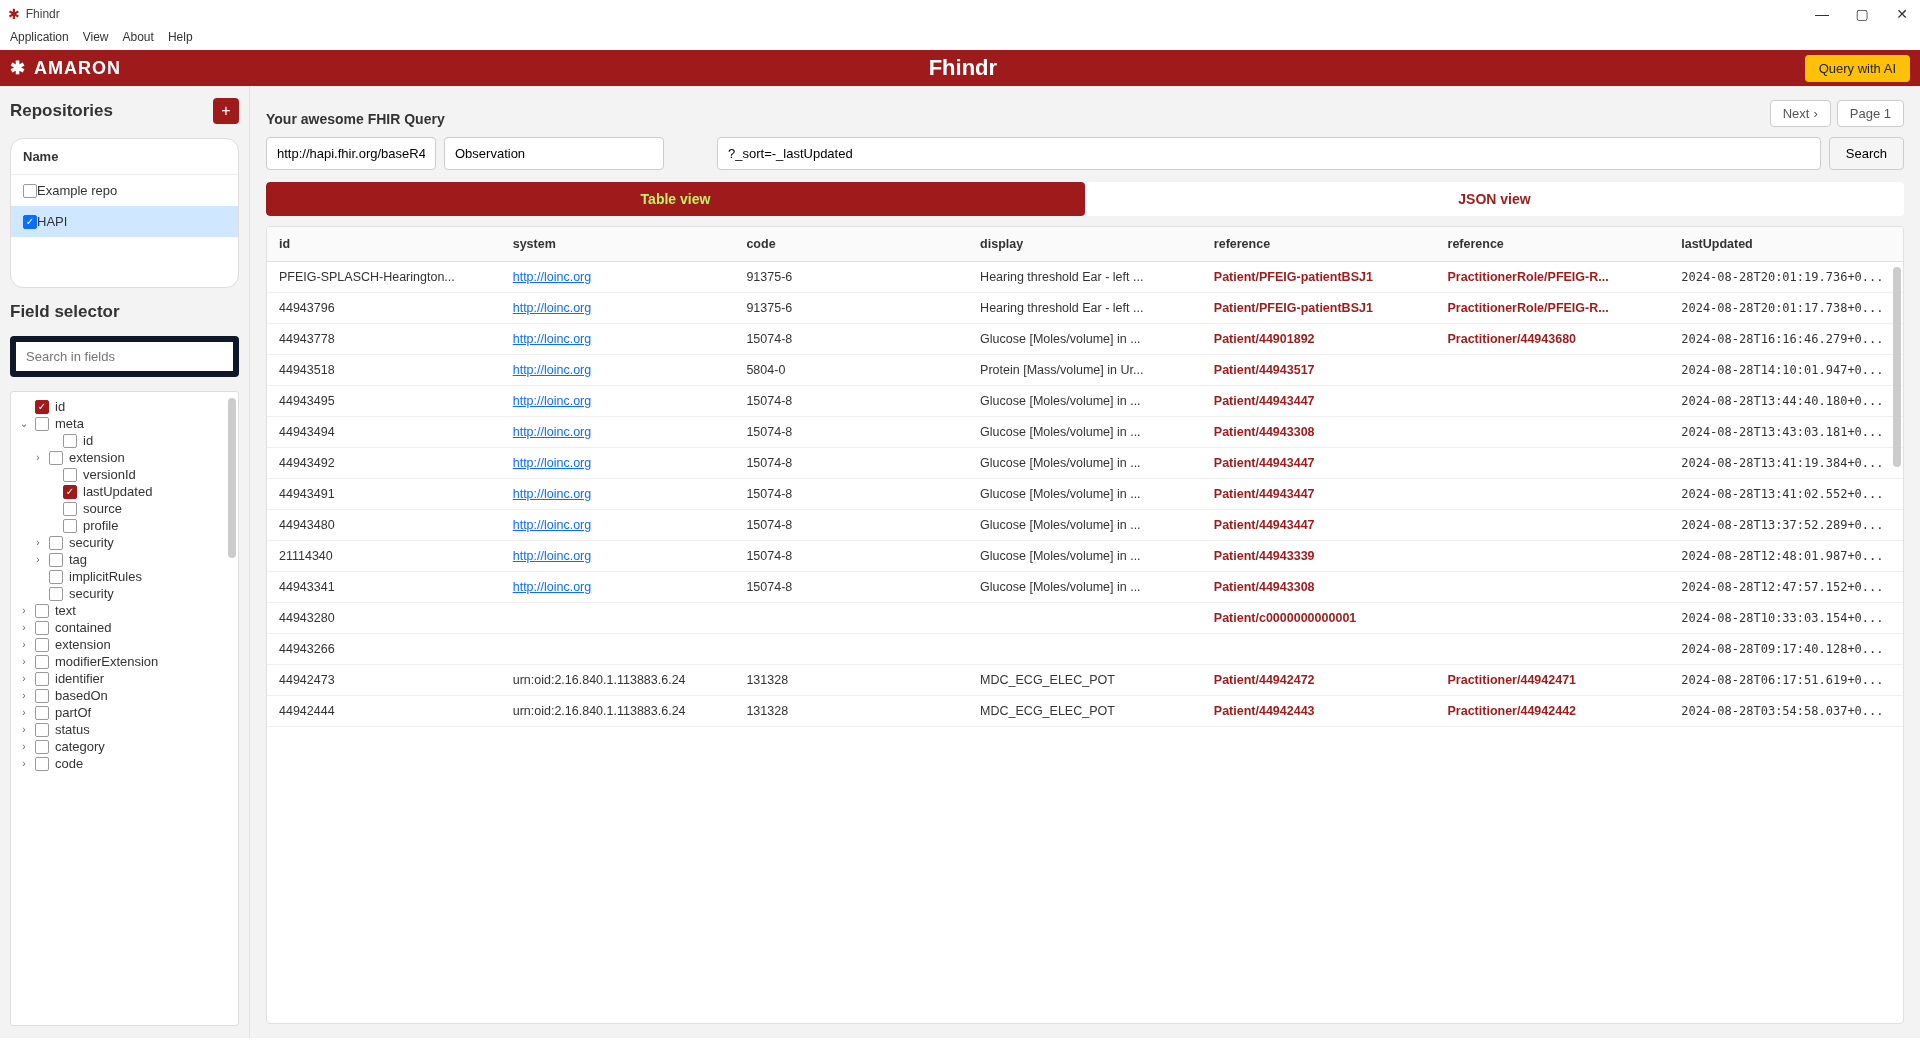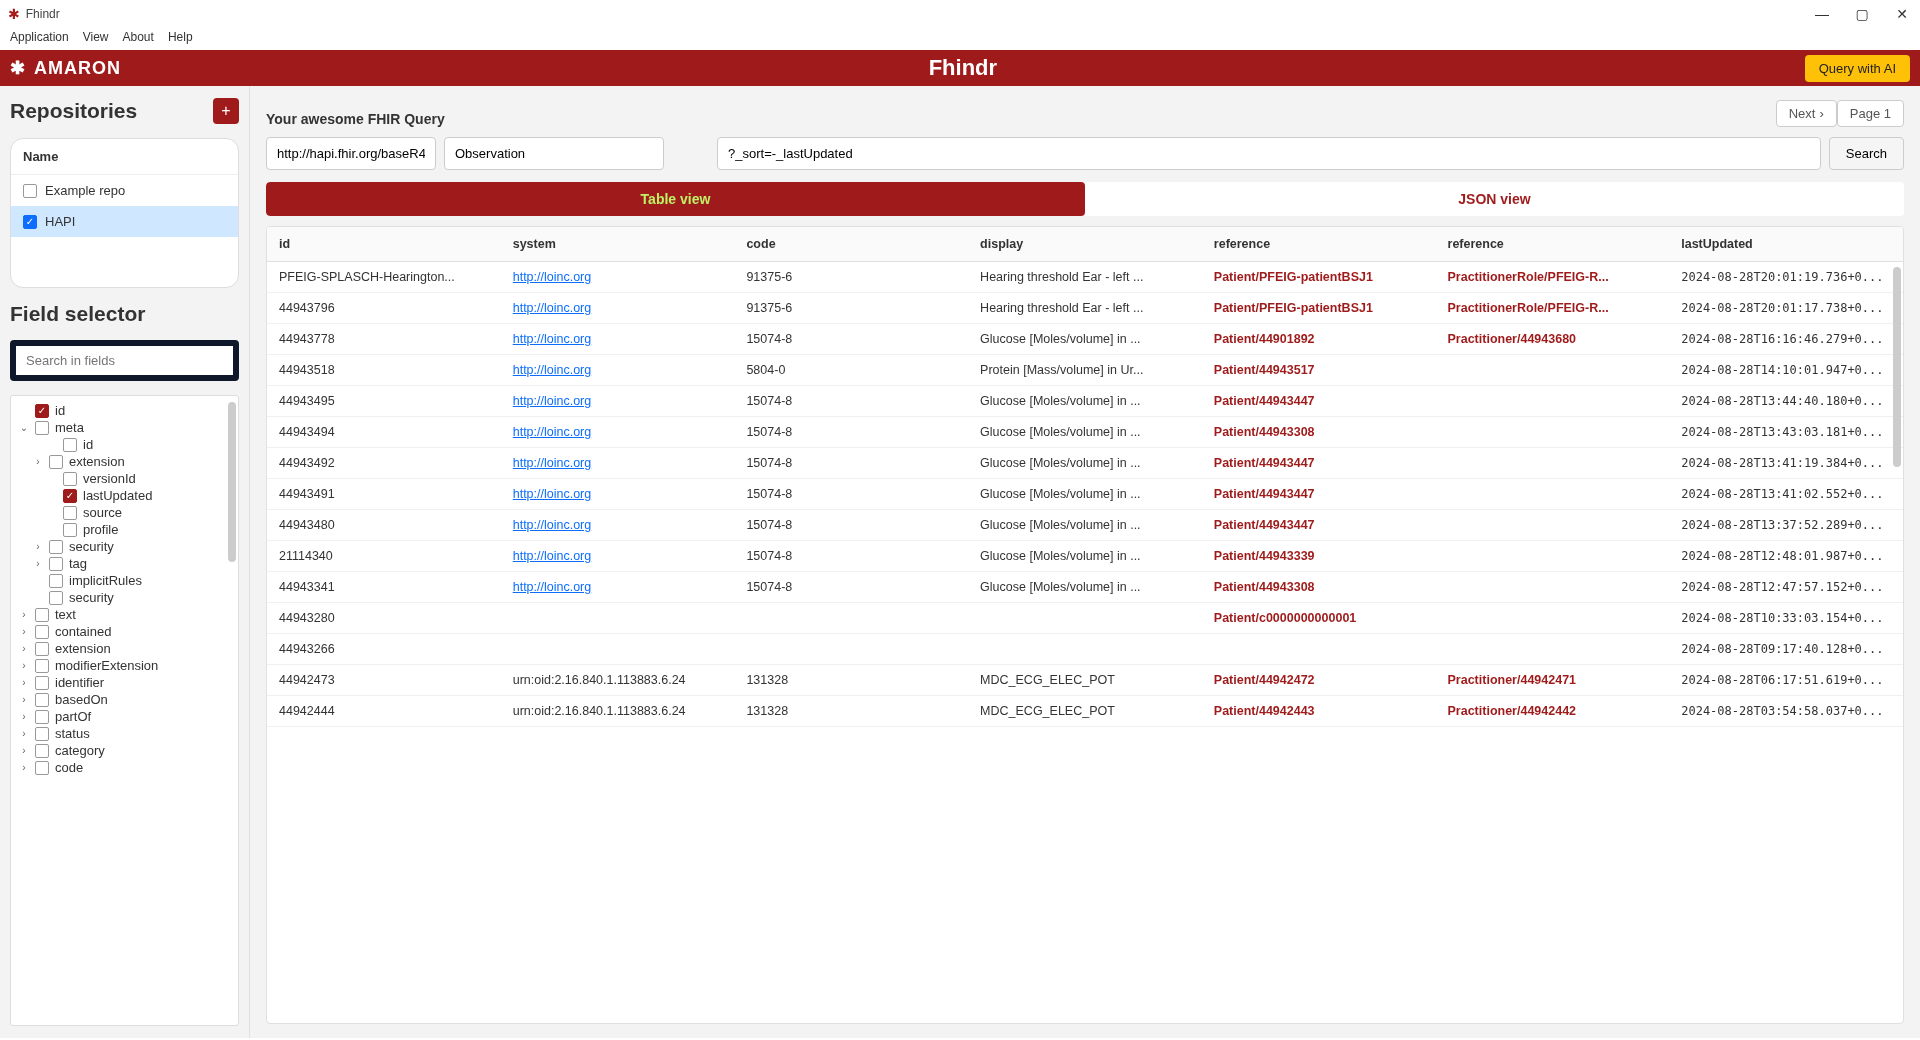--- a/index.html
+++ b/index.html
@@ -22,26 +22,26 @@
 .brandbar .logo-icon { font-size: 18px; }
 .brandbar .center { flex: 1; text-align: center; font-size: 22px; font-weight: 700; }
 .brandbar .ai-btn { background: #ffc107; color: #222; border: none; padding: 6px 14px; border-radius: 4px; font-size: 13px; font-weight: 500; cursor: pointer; }
 
 
 .layout { display: flex; height: calc(1040px - 28px - 24px - 36px); }
 
 
 .sidebar { width: 250px; background: #f3f3f3; border-right: 1px solid #e0e0e0; padding: 12px 10px; display: flex; flex-direction: column; gap: 14px; overflow: hidden; }
 .section-head { display: flex; align-items: center; }
-.section-head h3 { font-size: 21px; font-weight: 600; color: #333; flex: 1; }
+.section-head h3 { font-size: 17px; font-weight: 600; color: #333; flex: 1; }
 .add-btn { background: #9f1a1a; color: #fff; border: none; width: 26px; height: 26px; border-radius: 4px; font-size: 16px; cursor: pointer; display: flex; align-items: center; justify-content: center; }
 
 .repo-box { background: #fff; border: 1px solid #ddd; border-radius: 13px; }
 .repo-head { padding: 10px 12px; font-weight: 600; font-size: 13px; border-bottom: 1px solid #eee; }
-.repo-item { display: flex; align-items: center; gap: 8px; padding: 8px 12px; cursor: pointer; }
+.repo-item { display: flex; align-items: center; padding: 8px 12px; cursor: pointer; }
 .repo-item.selected { background: #cfe8ff; }
 .cb { width: 14px; height: 14px; border: 1px solid #999; border-radius: 2px; display: inline-flex; align-items: center; justify-content: center; font-size: 10px; color: #fff; }
 .cb.checked { background: #0d6efd; border-color: #0d6efd; }
 .cb.checked-red { background: #9f1a1a; border-color: #9f1a1a; }
 .repo-spacer { height: 50px; }
 
 .search-fields { width: 100%; padding: 7px 10px; border: 6px solid #0f172a; border-radius: 4px; font-size: 13px; background: #fff; }
 
 .tree-wrap { position: relative; flex: 1; background: #fff; border: 1px solid #ddd; border-radius: 3px; overflow: hidden; }
 .tree { padding: 6px 4px; font-size: 13px; height: 100%; overflow-y: auto; }
@@ -50,21 +50,21 @@
 .caret { width: 10px; display: inline-block; text-align: center; color: #666; font-size: 10px; cursor: pointer; }
 .caret.empty { visibility: hidden; }
 .indent0 { padding-left: 4px; }
 .indent1 { padding-left: 18px; }
 .indent2 { padding-left: 32px; }
 
 
 .main { flex: 1; padding: 14px 16px; background: #f3f3f3; overflow: hidden; display: flex; flex-direction: column; }
 .query-head { display: flex; align-items: flex-end; margin-bottom: 10px; }
 .query-head h4 { font-size: 14px; font-weight: 700; flex: 1; }
-.pager { display: flex; }
+.pager { display: flex; gap: 6px; }
 .pager button { background: #fff; border: 1px solid #ccc; padding: 5px 12px; border-radius: 4px; font-size: 13px; cursor: pointer; color: #555; display: flex; align-items: center; gap: 4px; }
 
 .query-row { display: flex; gap: 8px; margin-bottom: 12px; }
 .query-row input { padding: 8px 10px; border: 1px solid #ccc; border-radius: 4px; font-size: 13px; background: #fff; }
 .q-base { width: 170px; }
 .q-res { width: 220px; }
 .q-params { flex: 1; margin-left: 45px; }
 .q-search { background: #f5f5f5; border: 1px solid #ccc; padding: 8px 16px; border-radius: 4px; font-size: 13px; cursor: pointer; }
 
 .tabs { display: flex; background: #fff; border-radius: 4px; overflow: hidden; margin-bottom: 0; }

